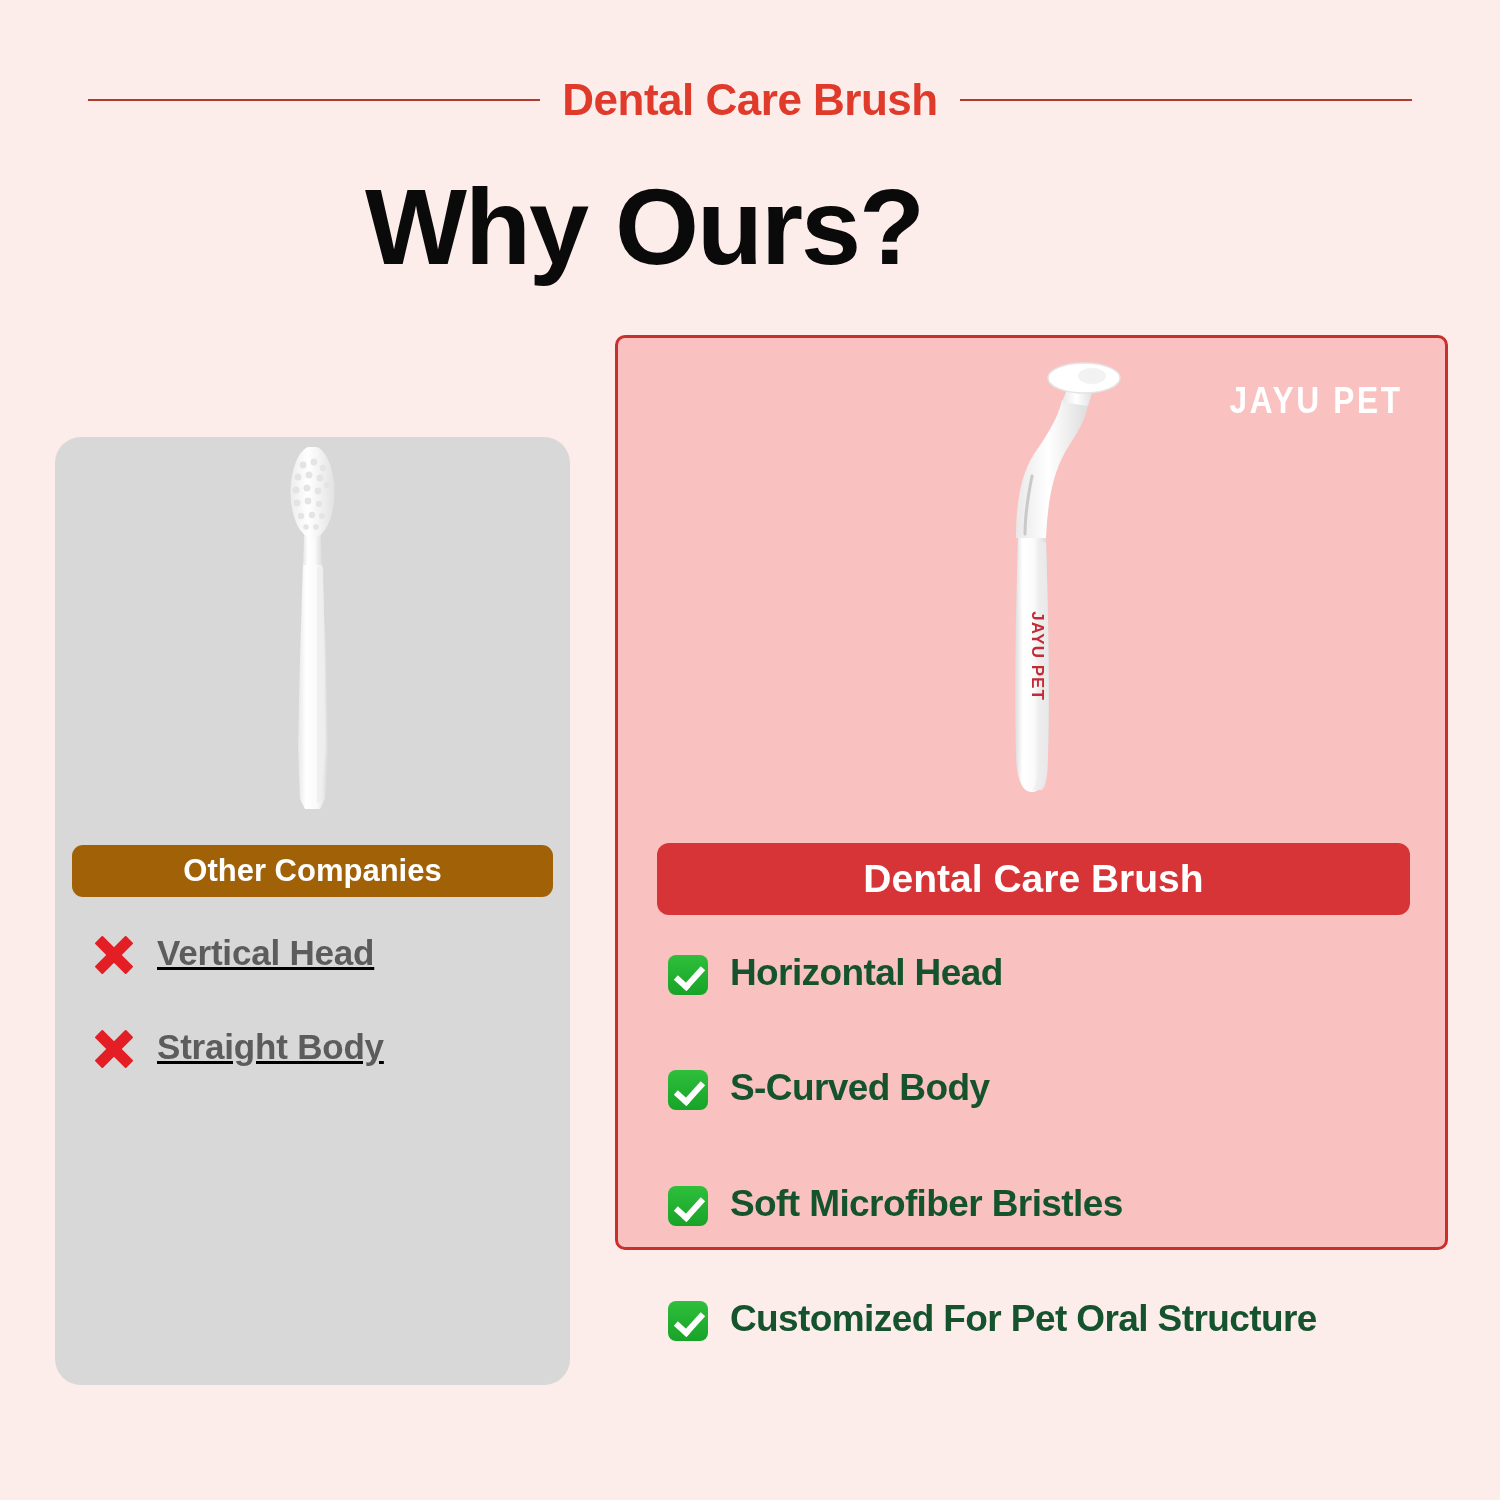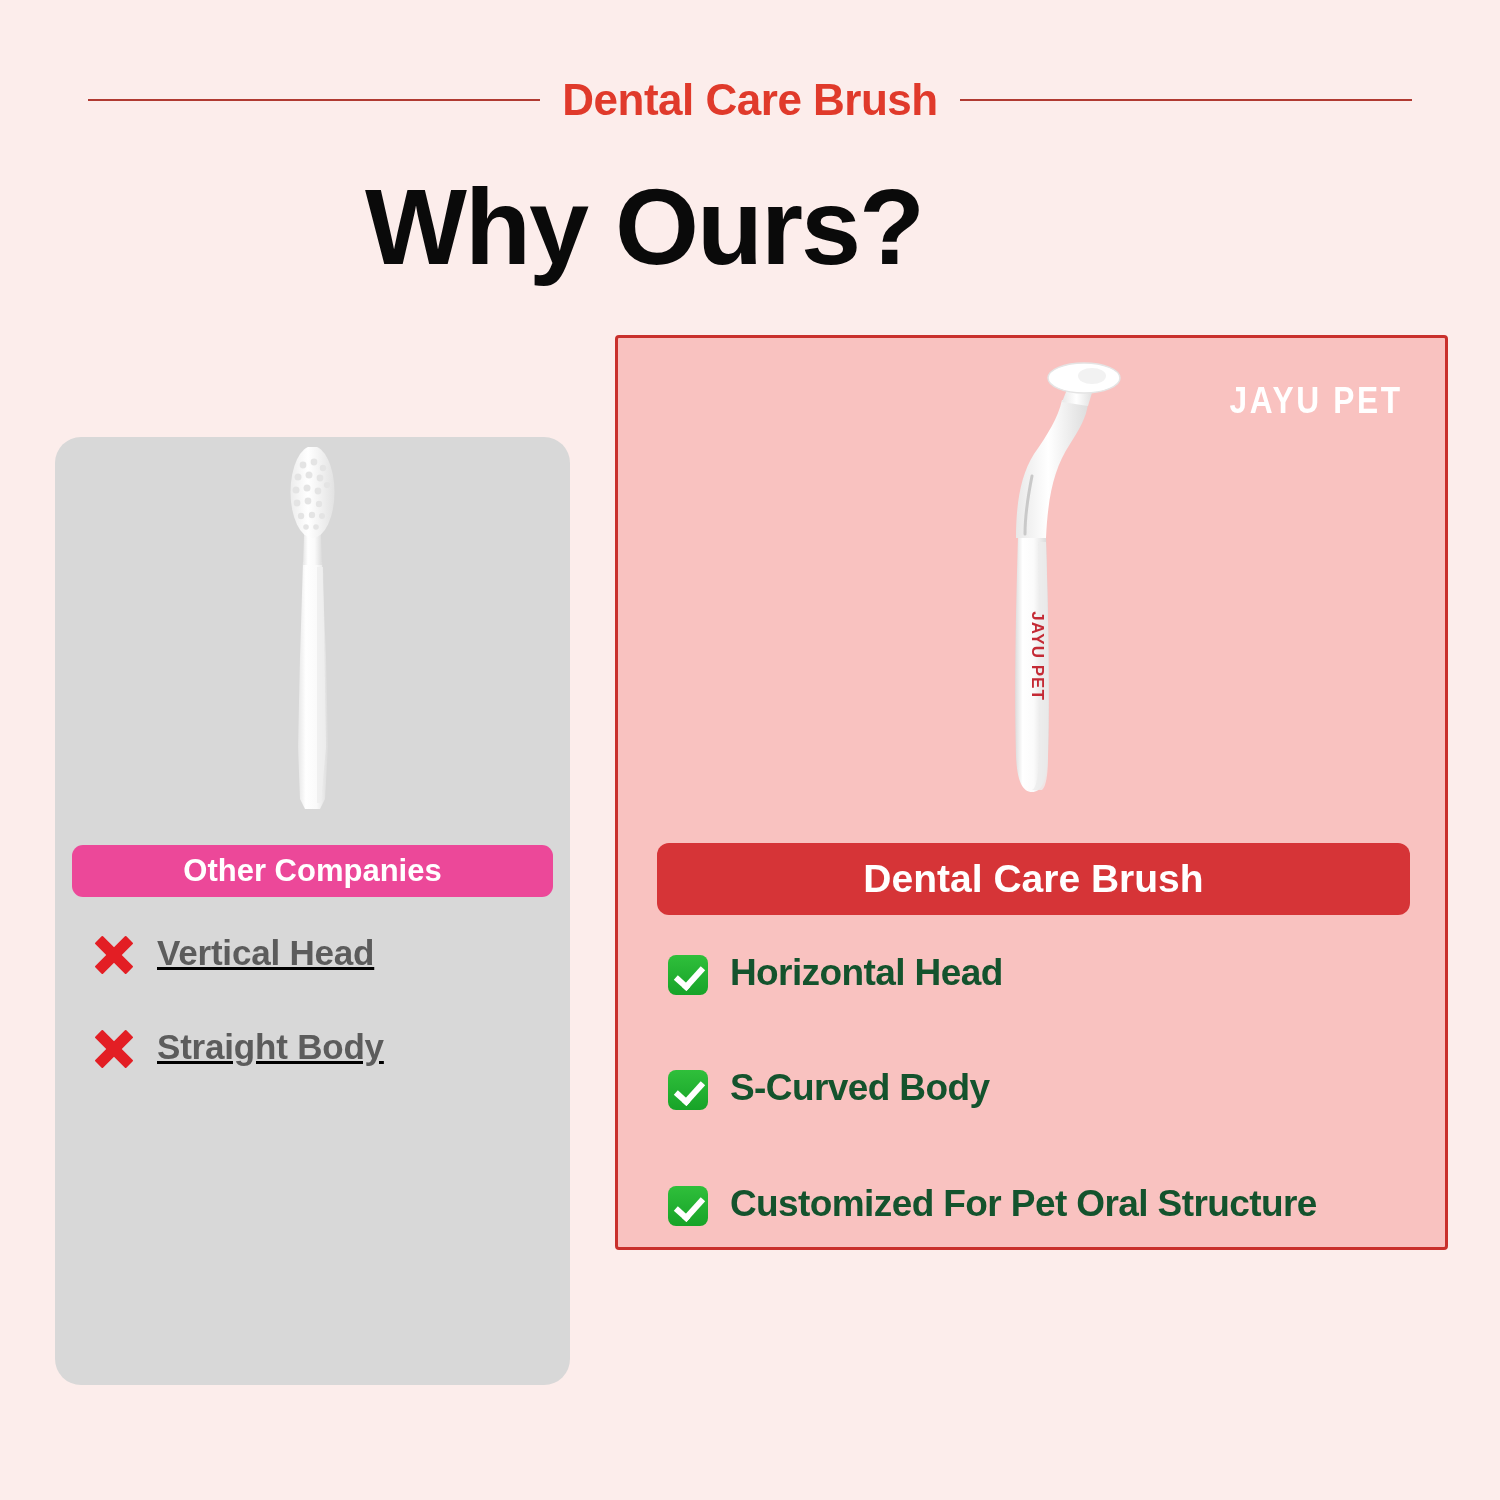--- a/index.html
+++ b/index.html
@@ -66,21 +66,21 @@
     border-radius: 26px;
   }
   .panel-right {
     position: absolute;
     left: 615px;
     top: 335px;
     width: 833px;
     height: 915px;
     background: #F9C2C0;
     border: 3px solid #C9302C;
-    border-radius: 4px;
+    border-radius: 10px;
     box-sizing: border-box;
   }
 
   
   .brand {
     position: absolute;
     right: 42px;
     top: 42px;
     color: #FFFFFF;
     font-size: 36px;
@@ -116,21 +116,21 @@
     box-sizing: border-box;
     color: #FFFFFF;
     font-weight: bold;
     white-space: nowrap;
   }
   .pill-gray {
     left: 17px;
     top: 408px;
     width: 481px;
     height: 52px;
-    background: #ec4899;
+    background: #a16207;
     border-radius: 11px;
     font-size: 31px;
   }
   .pill-red {
     left: 39px;
     top: 505px;
     width: 753px;
     height: 72px;
     background: #D63437;
     border-radius: 12px;
@@ -348,16 +348,20 @@
     <div class="feature">
       <span class="icon-check"></span>
       <span class="feature-text-pos">Horizontal Head</span>
     </div>
     <div class="feature">
       <span class="icon-check"></span>
       <span class="feature-text-pos">S-Curved Body</span>
     </div>
     <div class="feature">
       <span class="icon-check"></span>
+      <span class="feature-text-pos">Soft Microfiber Bristles</span>
+    </div>
+    <div class="feature">
+      <span class="icon-check"></span>
       <span class="feature-text-pos">Customized For Pet Oral Structure</span>
     </div>
   </div>
 </div>
 
 </body></html>

